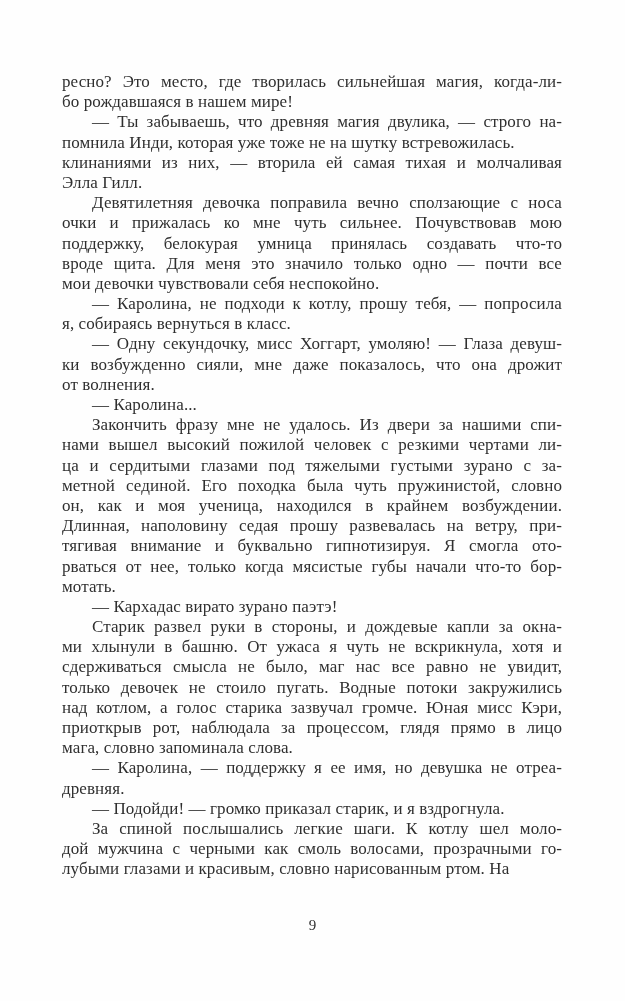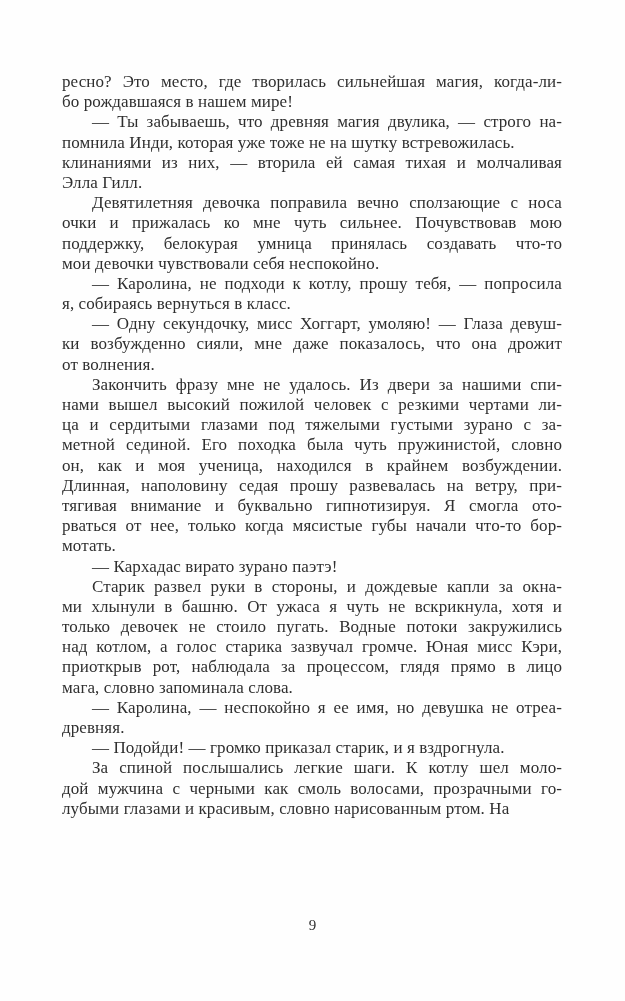--- a/index.html
+++ b/index.html
@@ -56,43 +56,46 @@
   <div class="text-block" id="text-block">
       <div class="line j">ресно? Это место, где творилась сильнейшая магия, когда-ли-</div>
       <div class="line">бо рождавшаяся в нашем мире!</div>
       <div class="line j ind">— Ты забываешь, что древняя магия двулика, — строго на-</div>
       <div class="line">помнила Инди, которая уже тоже не на шутку встревожилась.</div>
       <div class="line j">клинаниями из них, — вторила ей самая тихая и молчаливая</div>
       <div class="line">Элла Гилл.</div>
       <div class="line j ind">Девятилетняя девочка поправила вечно сползающие с носа</div>
       <div class="line j">очки и прижалась ко мне чуть сильнее. Почувствовав мою</div>
       <div class="line j">поддержку, белокурая умница принялась создавать что-то</div>
+      <div class="line j">вроде щита. Для меня это значило только одно — почти все</div>
       <div class="line">мои девочки чувствовали себя неспокойно.</div>
       <div class="line j ind">— Каролина, не подходи к котлу, прошу тебя, — попросила</div>
       <div class="line">я, собираясь вернуться в класс.</div>
       <div class="line j ind">— Одну секундочку, мисс Хоггарт, умоляю! — Глаза девуш-</div>
       <div class="line j">ки возбужденно сияли, мне даже показалось, что она дрожит</div>
       <div class="line">от волнения.</div>
+      <div class="line ind">— Каролина...</div>
       <div class="line j ind">Закончить фразу мне не удалось. Из двери за нашими спи-</div>
       <div class="line j">нами вышел высокий пожилой человек с резкими чертами ли-</div>
       <div class="line j">ца и сердитыми глазами под тяжелыми густыми зурано с за-</div>
       <div class="line j">метной сединой. Его походка была чуть пружинистой, словно</div>
       <div class="line j">он, как и моя ученица, находился в крайнем возбуждении.</div>
       <div class="line j">Длинная, наполовину седая прошу развевалась на ветру, при-</div>
       <div class="line j">тягивая внимание и буквально гипнотизируя. Я смогла ото-</div>
       <div class="line j">рваться от нее, только когда мясистые губы начали что-то бор-</div>
       <div class="line">мотать.</div>
       <div class="line ind">— Кархадас вирато зурано паэтэ!</div>
       <div class="line j ind">Старик развел руки в стороны, и дождевые капли за окна-</div>
       <div class="line j">ми хлынули в башню. От ужаса я чуть не вскрикнула, хотя и</div>
+      <div class="line j">сдерживаться смысла не было, маг нас все равно не увидит,</div>
       <div class="line j">только девочек не стоило пугать. Водные потоки закружились</div>
       <div class="line j">над котлом, а голос старика зазвучал громче. Юная мисс Кэри,</div>
       <div class="line j">приоткрыв рот, наблюдала за процессом, глядя прямо в лицо</div>
       <div class="line">мага, словно запоминала слова.</div>
-      <div class="line j ind">— Каролина, — неспокойно я ее имя, но девушка не отреа-</div>
+      <div class="line j ind">— Каролина, — поддержку я ее имя, но девушка не отреа-</div>
       <div class="line">древняя.</div>
       <div class="line ind">— Подойди! — громко приказал старик, и я вздрогнула.</div>
       <div class="line j ind">За спиной послышались легкие шаги. К котлу шел моло-</div>
       <div class="line j">дой мужчина с черными как смоль волосами, прозрачными го-</div>
       <div class="line">лубыми глазами и красивым, словно нарисованным ртом. На</div>
     </div>
   <div class="page-number">9</div>
 </div>
 
 </body></html>

